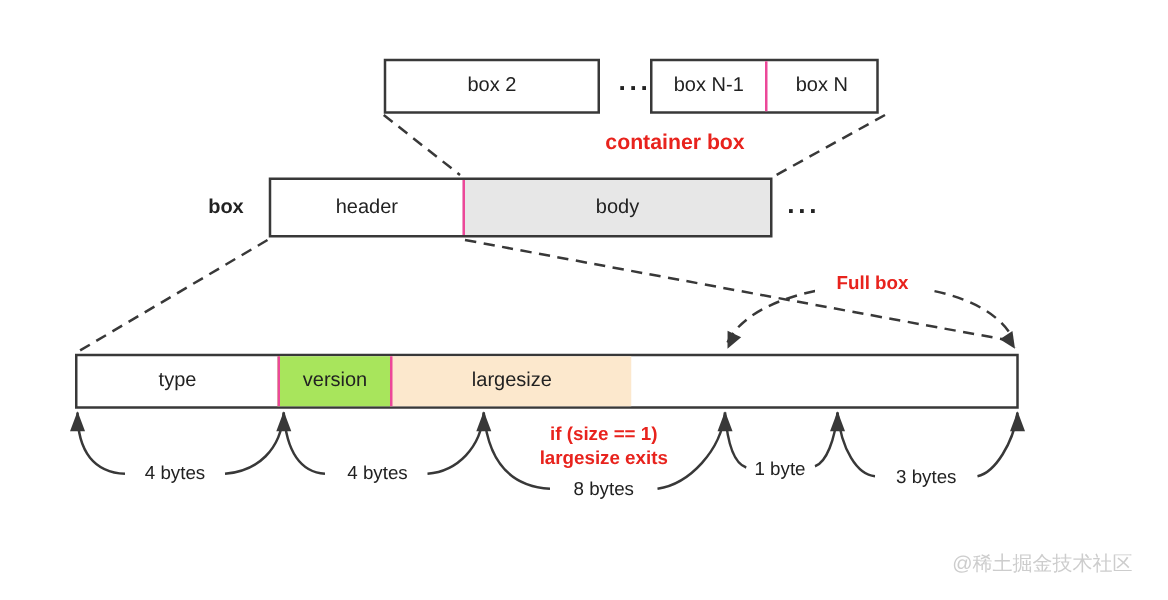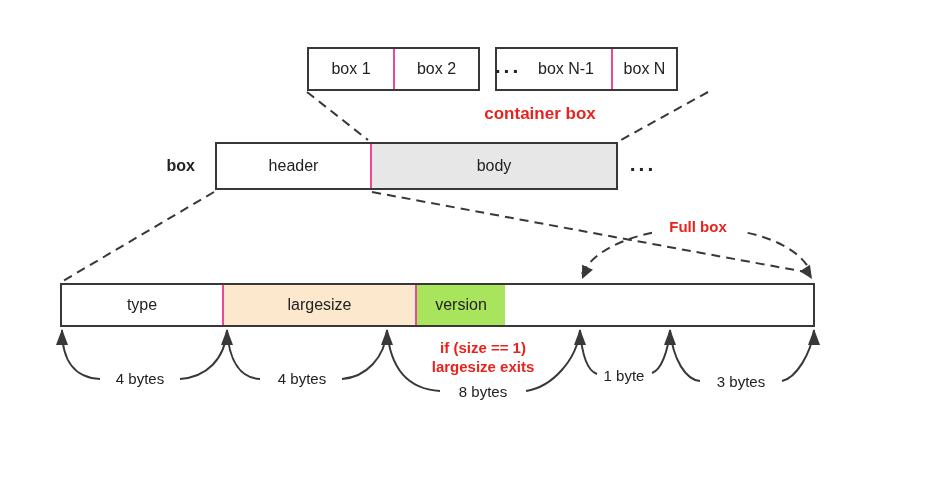--- a/index.html
+++ b/index.html
@@ -23,41 +23,40 @@
   .fill-body{background:#e7e7e7;}
   .fill-largesize{background:#fce8cd;}
   .fill-green{background:#a8e55c;}
 </style>
 </head>
 <body>
 
 <div class="canvas">
 
   <div class="grp" style="left:307px;top:47px;width:173px;height:44px;">
-    <div class="cell" style="flex:0 0 84px;">box 1</div>
     <div class="cell" style="flex:1;">box 2</div>
   </div>
   <div class="lbl ellipsis" style="left:489px;top:54px;width:38px;text-align:center;">...</div>
-  <div class="grp" style="left:495px;top:47px;width:183px;height:44px;padding-left:24px;">
+  <div class="grp" style="left:520px;top:47px;width:183px;height:44px;">
     <div class="cell" style="flex:0 0 90px;">box N-1</div>
     <div class="cell" style="flex:1;">box N</div>
   </div>
   <div class="lbl red center" style="left:455px;top:104px;width:170px;font-size:17px;">container box</div>
 
   <div class="lbl bold" style="left:140px;top:157px;width:55px;text-align:right;font-size:16px;">box</div>
   <div class="grp" style="left:215px;top:142px;width:403px;height:48px;">
     <div class="cell" style="flex:0 0 153px;text-align:right;">header</div>
     <div class="cell fill-body" style="flex:1;">body</div>
   </div>
   <div class="lbl ellipsis" style="left:626px;top:152px;width:34px;text-align:center;">...</div>
 
   <div class="grp" style="left:60px;top:283px;width:755px;height:44px;">
     <div class="cell" style="flex:0 0 160px;">type</div>
+    <div class="cell fill-green" style="flex:0 0 90px;">version</div>
     <div class="cell fill-largesize" style="flex:0 0 193px;">largesize</div>
-    <div class="cell fill-green" style="flex:0 0 90px;">version</div>
   </div>
 
   <svg class="overlay" width="934" height="480" viewBox="0 0 934 480">
     <g stroke="#383838" stroke-width="2" fill="none" stroke-dasharray="9 6">
 
       <path d="M307 92 L368 140"></path>
       <path d="M708 92 L621 140"></path>
 
       <path d="M214 192 L63 281"></path>
       <path d="M372 192 Q700 253 806 272 Q811 274 812 278"></path>
@@ -99,13 +98,14 @@
     <div>if (size == 1)</div>
     <div>largesize exits</div>
   </div>
 
   <div class="lbl bytes center" style="left:95px;top:370px;width:90px;">4 bytes</div>
   <div class="lbl bytes center" style="left:257px;top:370px;width:90px;">4 bytes</div>
   <div class="lbl bytes center" style="left:438px;top:383px;width:90px;">8 bytes</div>
   <div class="lbl bytes center" style="left:579px;top:367px;width:90px;">1 byte</div>
   <div class="lbl bytes center" style="left:696px;top:373px;width:90px;">3 bytes</div>
 
+  <div class="watermark">@稀土掘金技术社区</div>
 </div>
 
 </body></html>

